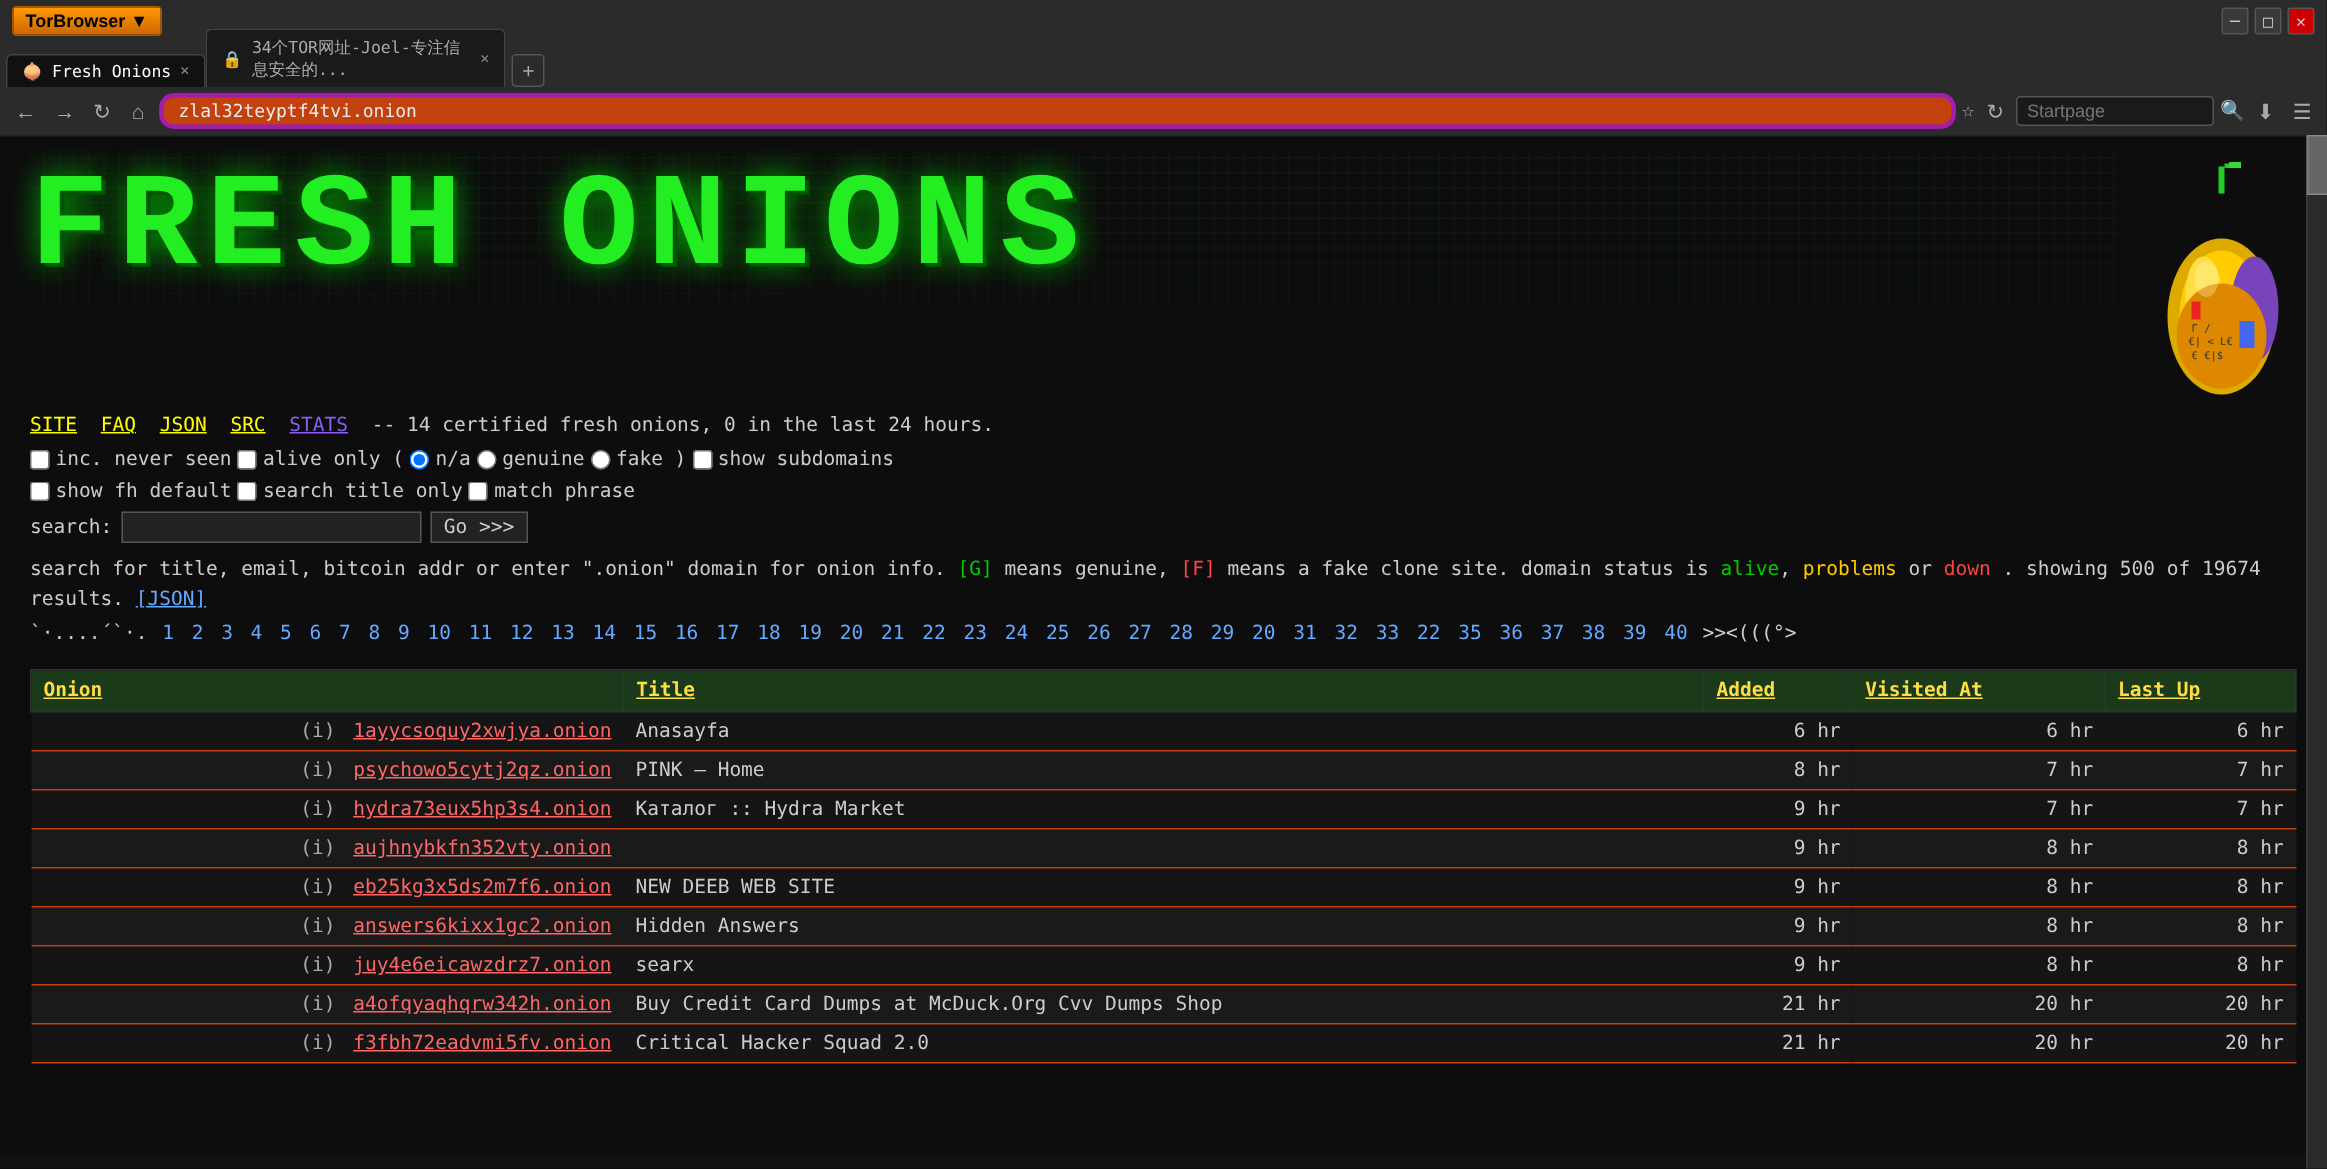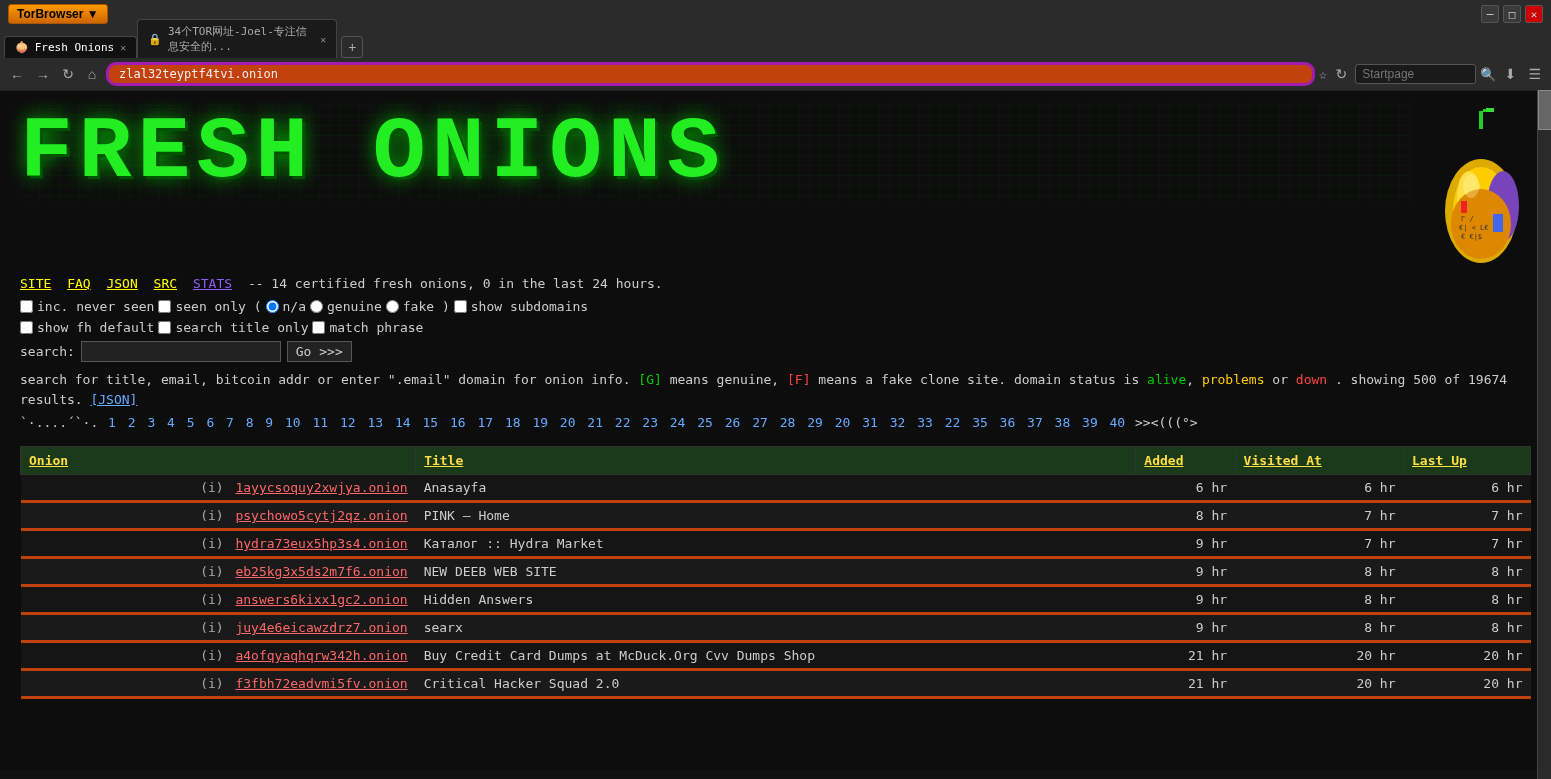--- a/index.html
+++ b/index.html
@@ -128,21 +128,21 @@
       font-family: monospace;
     }
     .star-icon { color: #aaa; font-size: 14px; }
     .search-box {
       background: #1a1a1a;
       border: 1px solid #555;
       border-radius: 3px;
       color: #eee;
       padding: 2px 6px;
       font-size: 12px;
-      width: 121px;
+      width: 132px;
     }
     .scrollbar-track {
       position: fixed;
       right: 0; top: 90px; bottom: 0;
       width: 14px;
       background: #2a2a2a;
       border-left: 1px solid #444;
     }
     .scrollbar-thumb {
       width: 14px;
@@ -291,21 +291,21 @@
     .results-table thead th {
       padding: 6px 8px;
       text-align: left;
       color: #ffdd44;
       text-decoration: underline;
       cursor: pointer;
       border: 1px solid #333;
     }
     .results-table tbody tr {
       background: #151515;
-      border-bottom: 3px solid #c2410c;
+      border-bottom: 1px solid #c2410c;
     }
     .results-table tbody tr:nth-child(even) {
       background: #1a1a1a;
     }
     .results-table tbody td {
       padding: 5px 8px;
       vertical-align: middle;
     }
     .info-link {
       color: #aaa;
@@ -418,21 +418,21 @@
     <a>JSON</a>
     <a>SRC</a>
     <a style="color:#8b5cf6;">STATS</a>
     <span>-- 14 certified fresh onions, 0 in the last 24 hours.</span>
   </div>
 
   <div class="options-row">
     <input type="checkbox" style="">
     <span>inc. never seen</span>
     <input type="checkbox" style="">
-    <span>seen only (</span>
+    <span>alive only (</span>
     <input type="radio" name="status" checked="" style="">
     <span>n/a</span>
     <input type="radio" name="status" style="">
     <span>genuine</span>
     <input type="radio" name="status" style="">
     <span>fake )</span>
     <input type="checkbox" style="">
     <span>show subdomains</span>
   </div>
 
@@ -445,21 +445,21 @@
     <span>match phrase</span>
   </div>
 
   <div class="search-row">
     <span class="search-label">search:</span>
     <input class="search-field" type="text" style="">
     <button class="go-btn">Go &gt;&gt;&gt;</button>
   </div>
 
   <div class="info-text">
-    <span>search for title, email, bitcoin addr or enter ".email" domain for onion info.</span>
+    <span>search for title, email, bitcoin addr or enter ".onion" domain for onion info.</span>
     <span class="green">[G]</span>
     <span>means genuine,</span>
     <span class="red">[F]</span>
     <span>means a fake clone site. domain status is</span>
     <span class="green">alive</span>,
     <span class="yellow">problems</span>
     <span>or</span>
     <span class="red">down</span>
     <span>. showing 500 of 19674 results.</span>
     <a>[JSON]</a>
@@ -547,20 +547,30 @@
       <a class="onion-link">hydra73eux5hp3s4.onion</a>
     </td>
     <td class="title-cell">Каталог :: Hydra Market</td>
     <td class="time-cell">9 hr</td>
     <td class="time-cell">7 hr</td>
     <td class="time-cell">7 hr</td>
   </tr>
         <tr>
     <td class="time-cell">
       <span class="info-link">(i)</span>
+      <a class="onion-link">aujhnybkfn352vty.onion</a>
+    </td>
+    <td class="title-cell"></td>
+    <td class="time-cell">9 hr</td>
+    <td class="time-cell">8 hr</td>
+    <td class="time-cell">8 hr</td>
+  </tr>
+        <tr>
+    <td class="time-cell">
+      <span class="info-link">(i)</span>
       <a class="onion-link">eb25kg3x5ds2m7f6.onion</a>
     </td>
     <td class="title-cell">NEW DEEB WEB SITE</td>
     <td class="time-cell">9 hr</td>
     <td class="time-cell">8 hr</td>
     <td class="time-cell">8 hr</td>
   </tr>
         <tr>
     <td class="time-cell">
       <span class="info-link">(i)</span>

